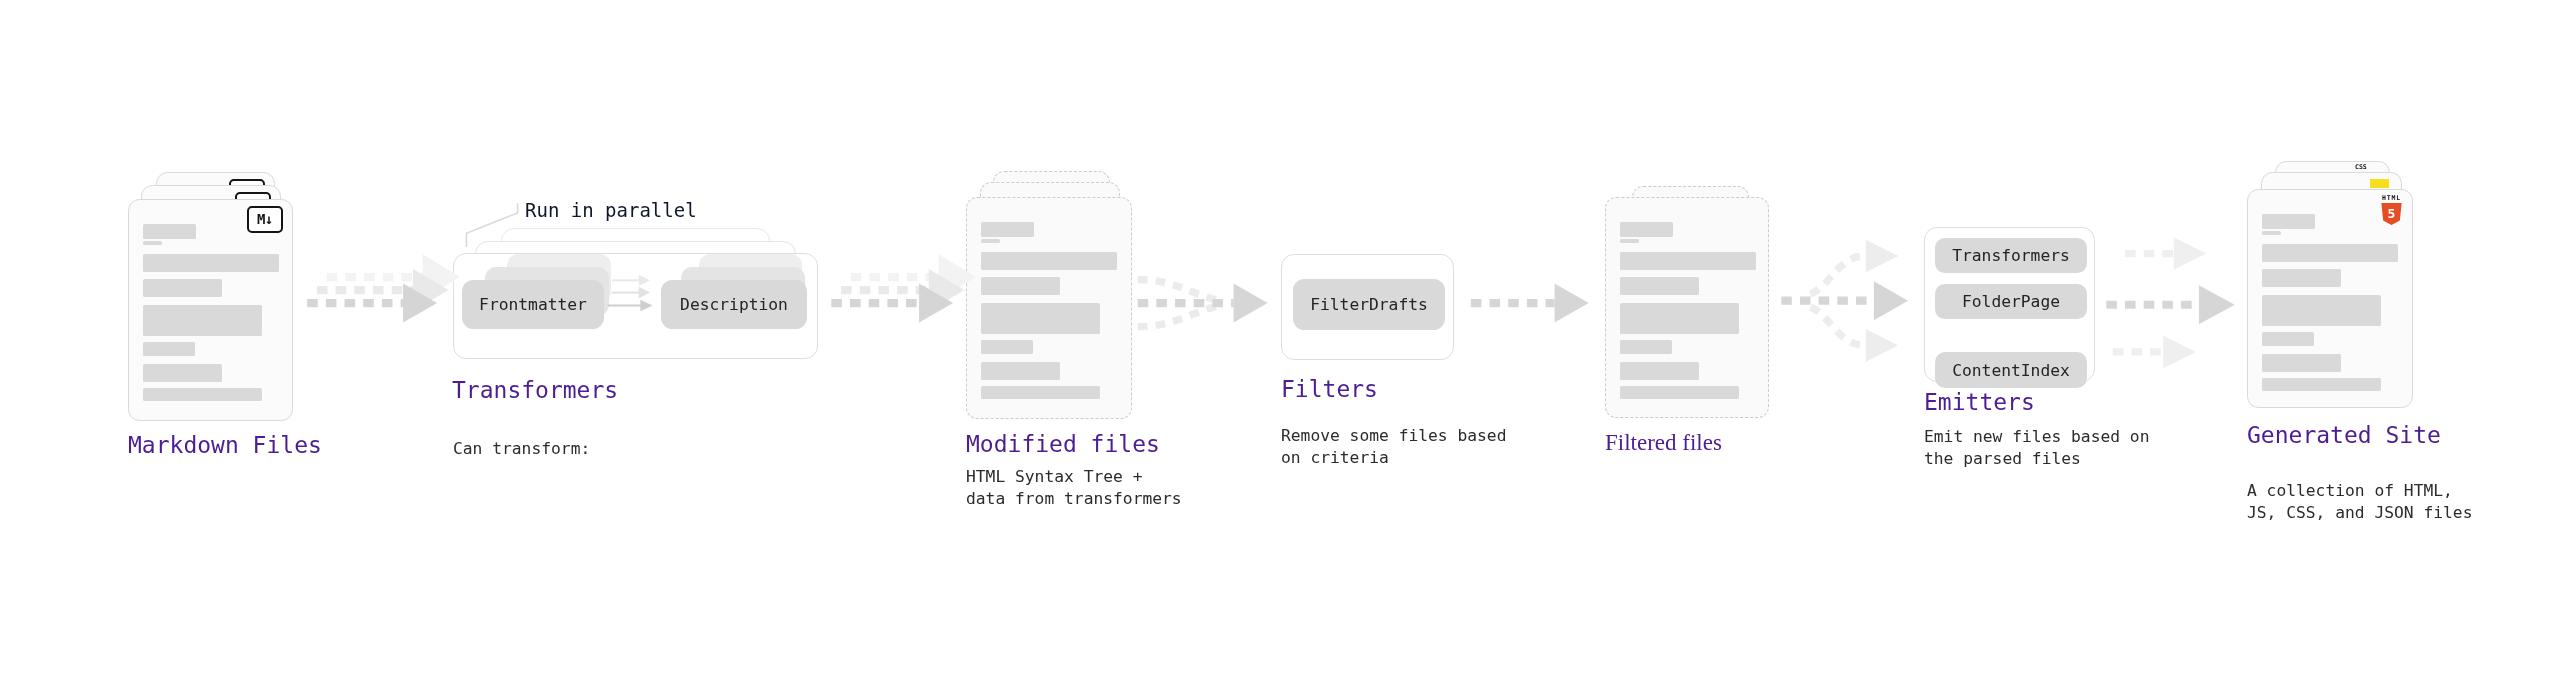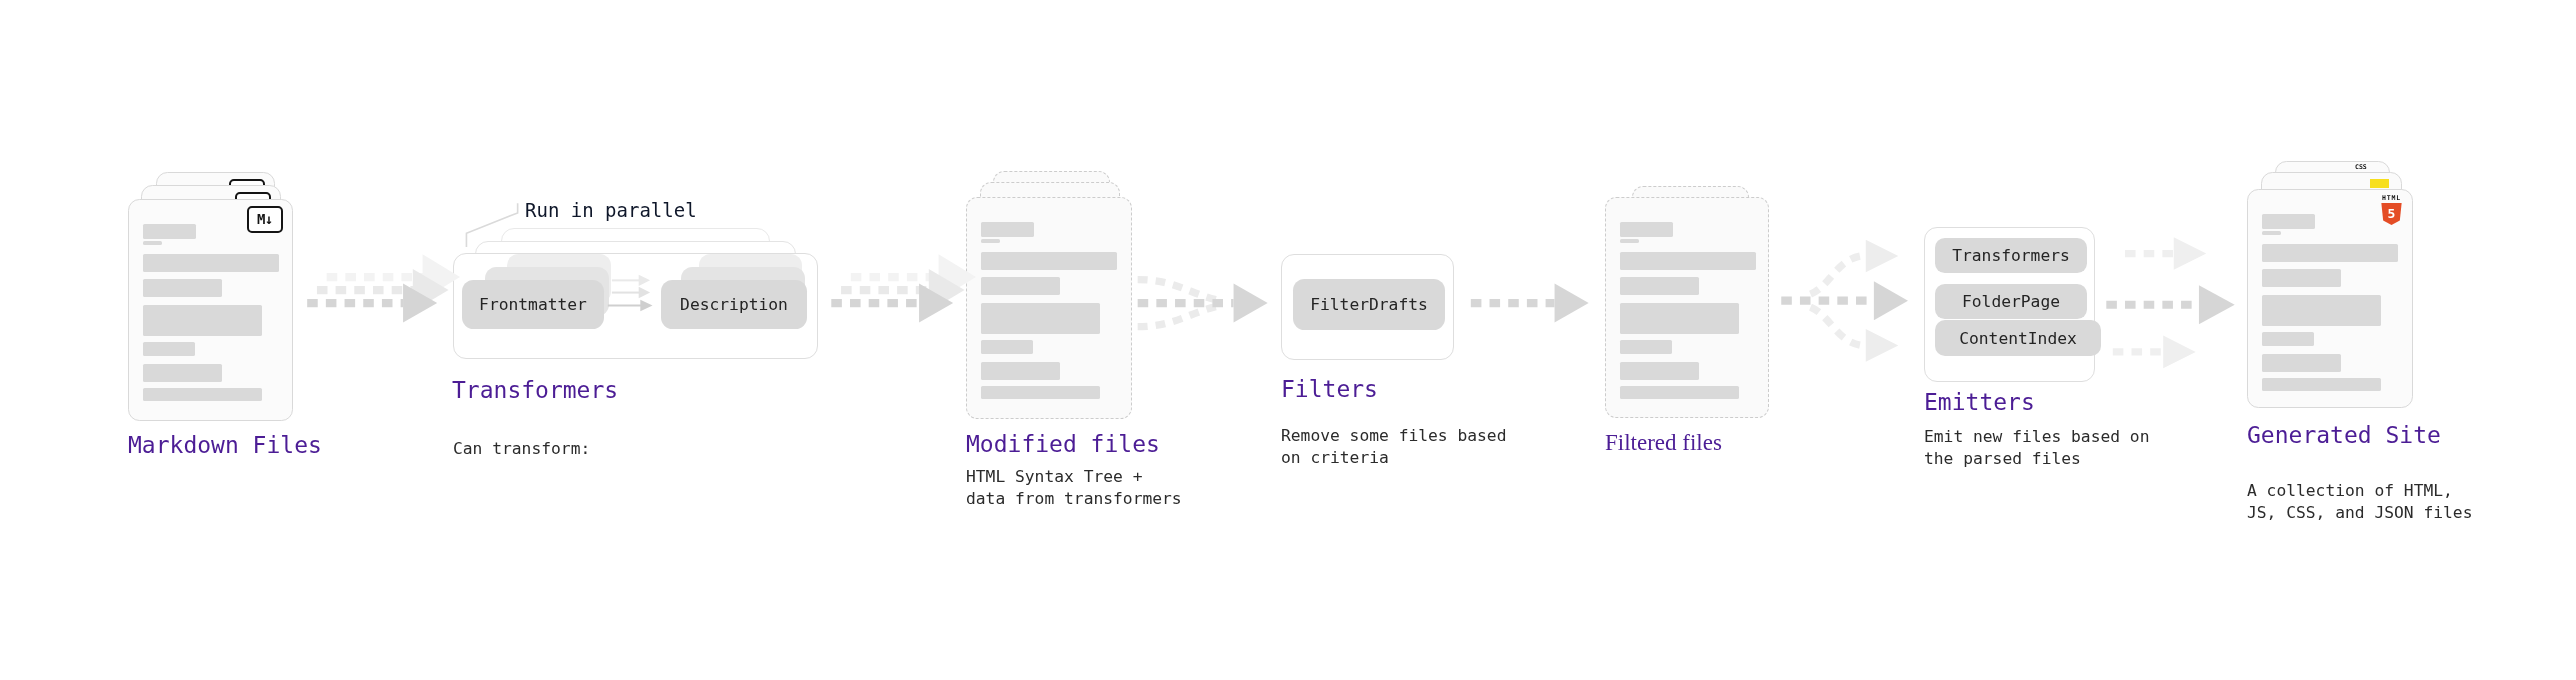--- a/index.html
+++ b/index.html
@@ -131,21 +131,21 @@
           <div class="bar" style="width: 119px; height: 13px; margin-bottom: 0px;"></div>
         </div>
     </div>
     <div class="title" style="left:1605px;top:430px;font-family:Liberation Serif, serif;">Filtered files</div>
   </div>
 
   <div>
     <div class="panel" style="left:1924px;top:227px;width:171px;height:155px;"></div>
     <div class="pill" style="left:1935px;top:238px;width:152px;height:35px;border-radius:9.8px;">Transformers</div>
     <div class="pill" style="left:1935px;top:284px;width:152px;height:35px;border-radius:9.8px;">FolderPage</div>
-    <div class="pill" style="left:1935px;top:320px;width:166px;height:36px;border-radius:10px;">ContentIndex</div>
+    <div class="pill" style="left:1935px;top:352px;width:152px;height:36px;border-radius:10px;">ContentIndex</div>
     <div class="title" style="left:1924px;top:389px;">Emitters</div>
     <div class="caption" style="left:1924px;top:426px;">Emit new files based on
 the parsed files</div>
   </div>
 
   <div>
     <div class="card" style="left:2275px;top:161px;width:115px;height:49px;">
       <div class="badge-css">
         <div class="t">CSS</div>
         <div class="u"></div>

